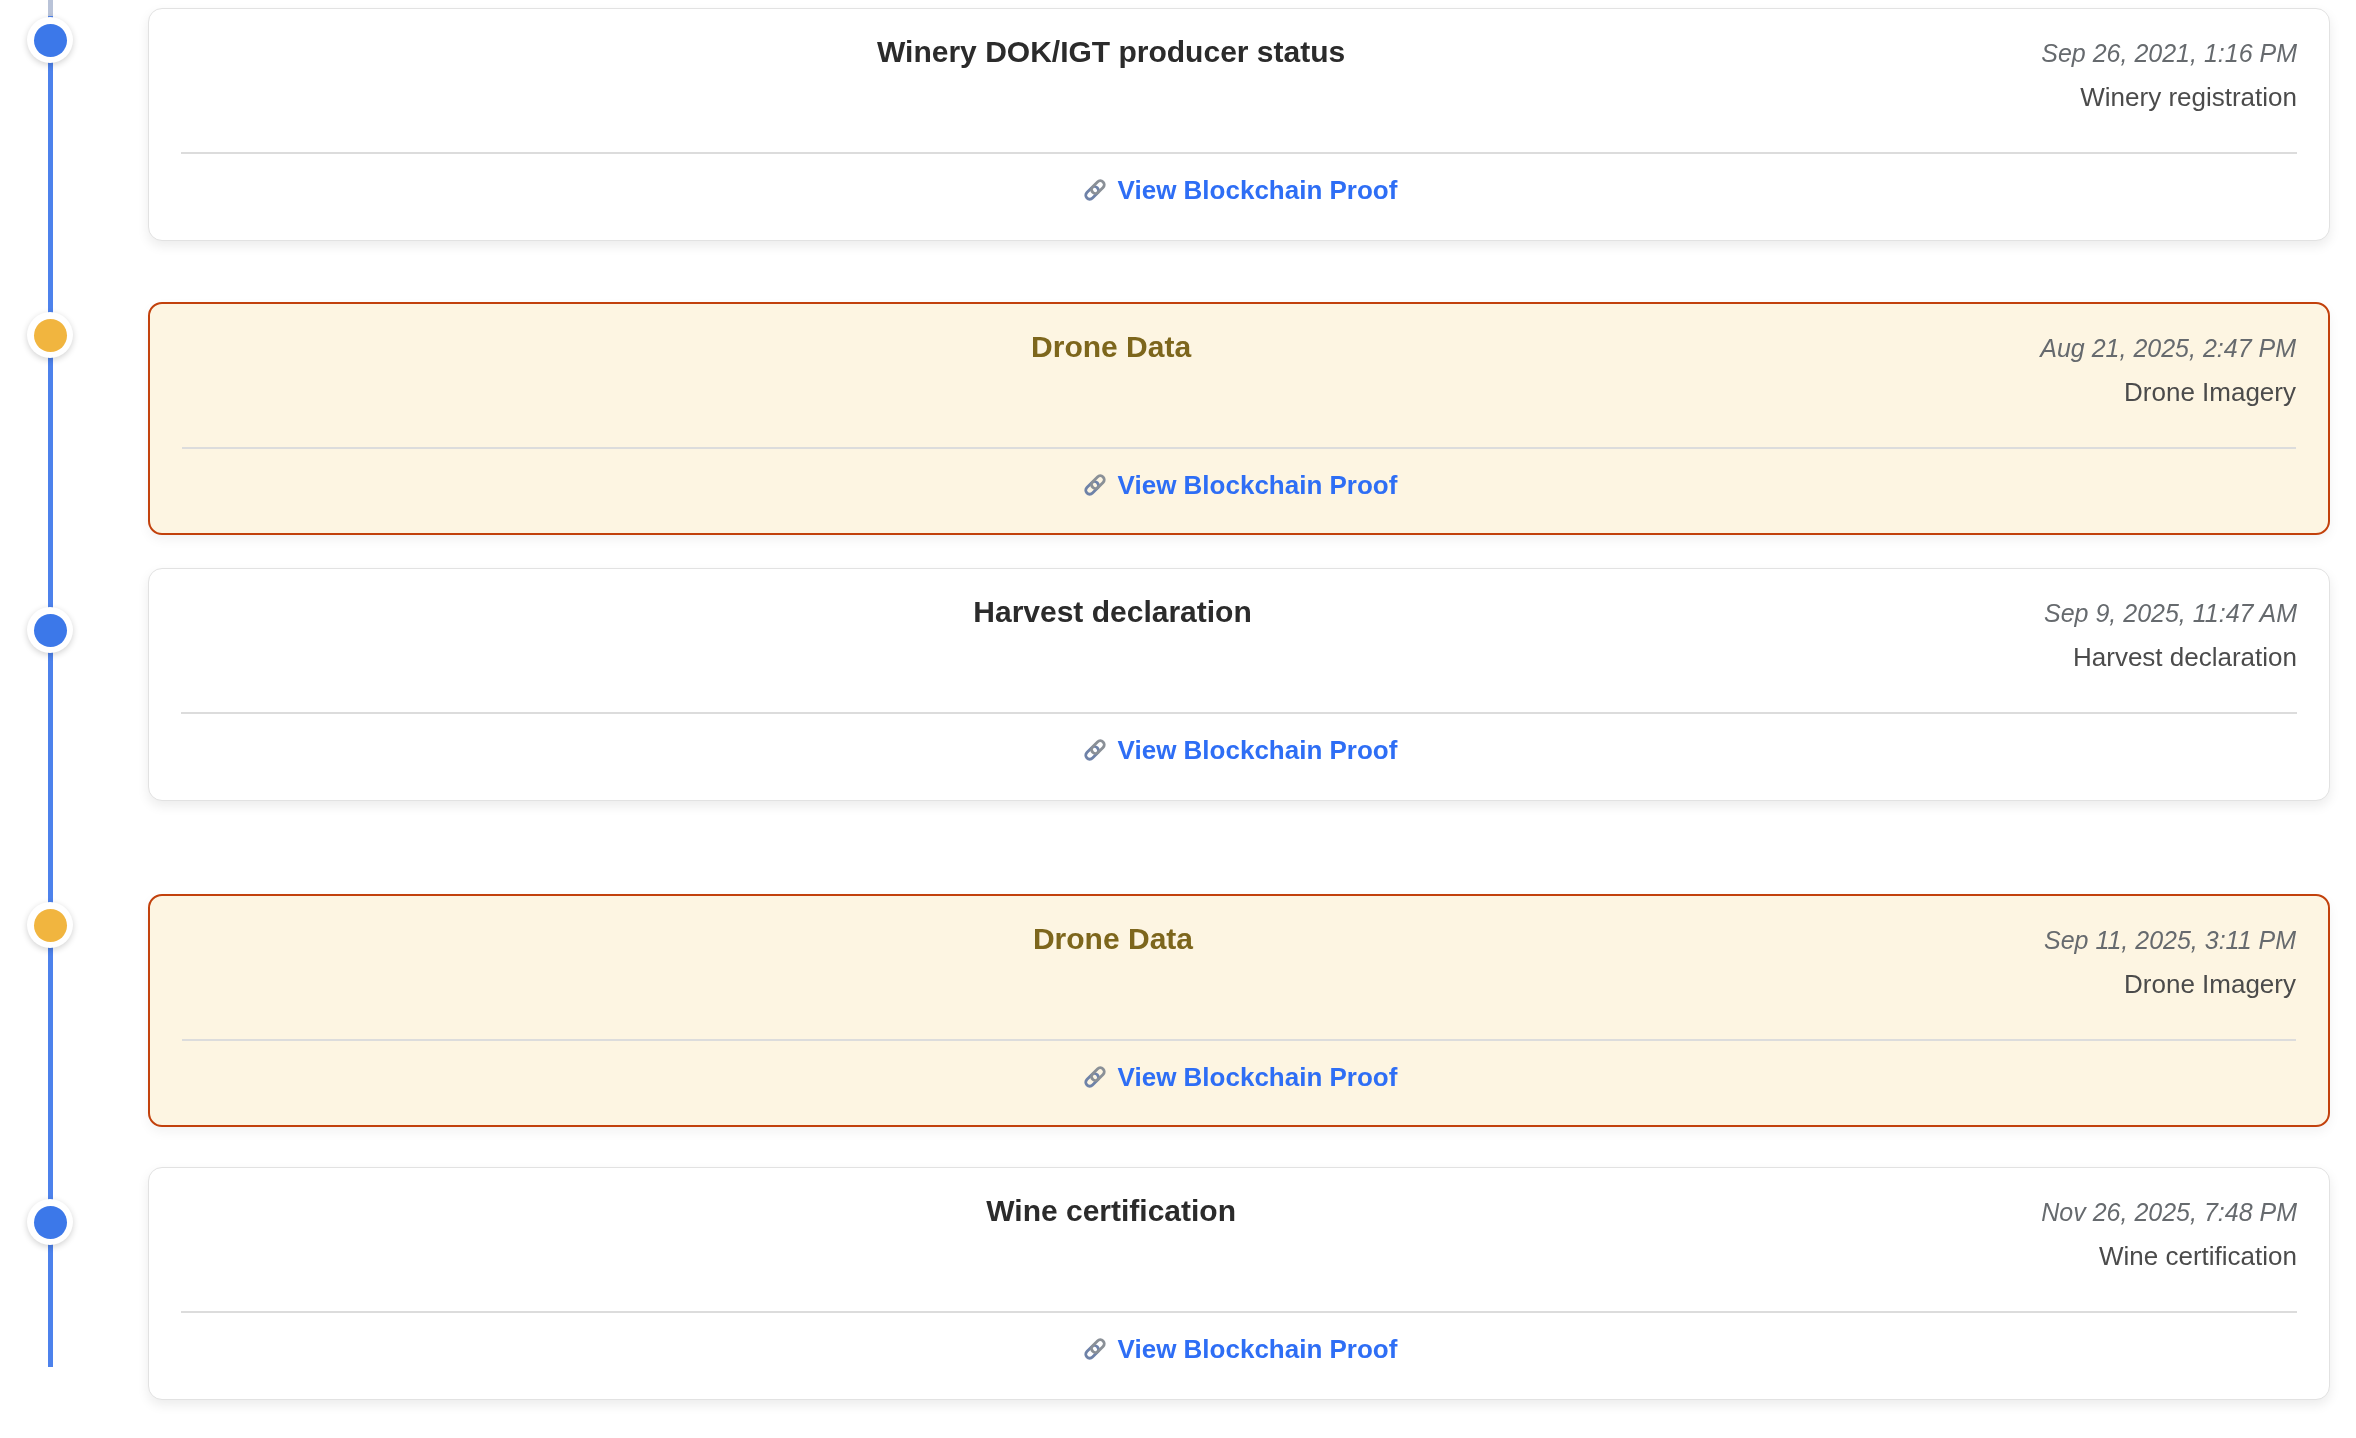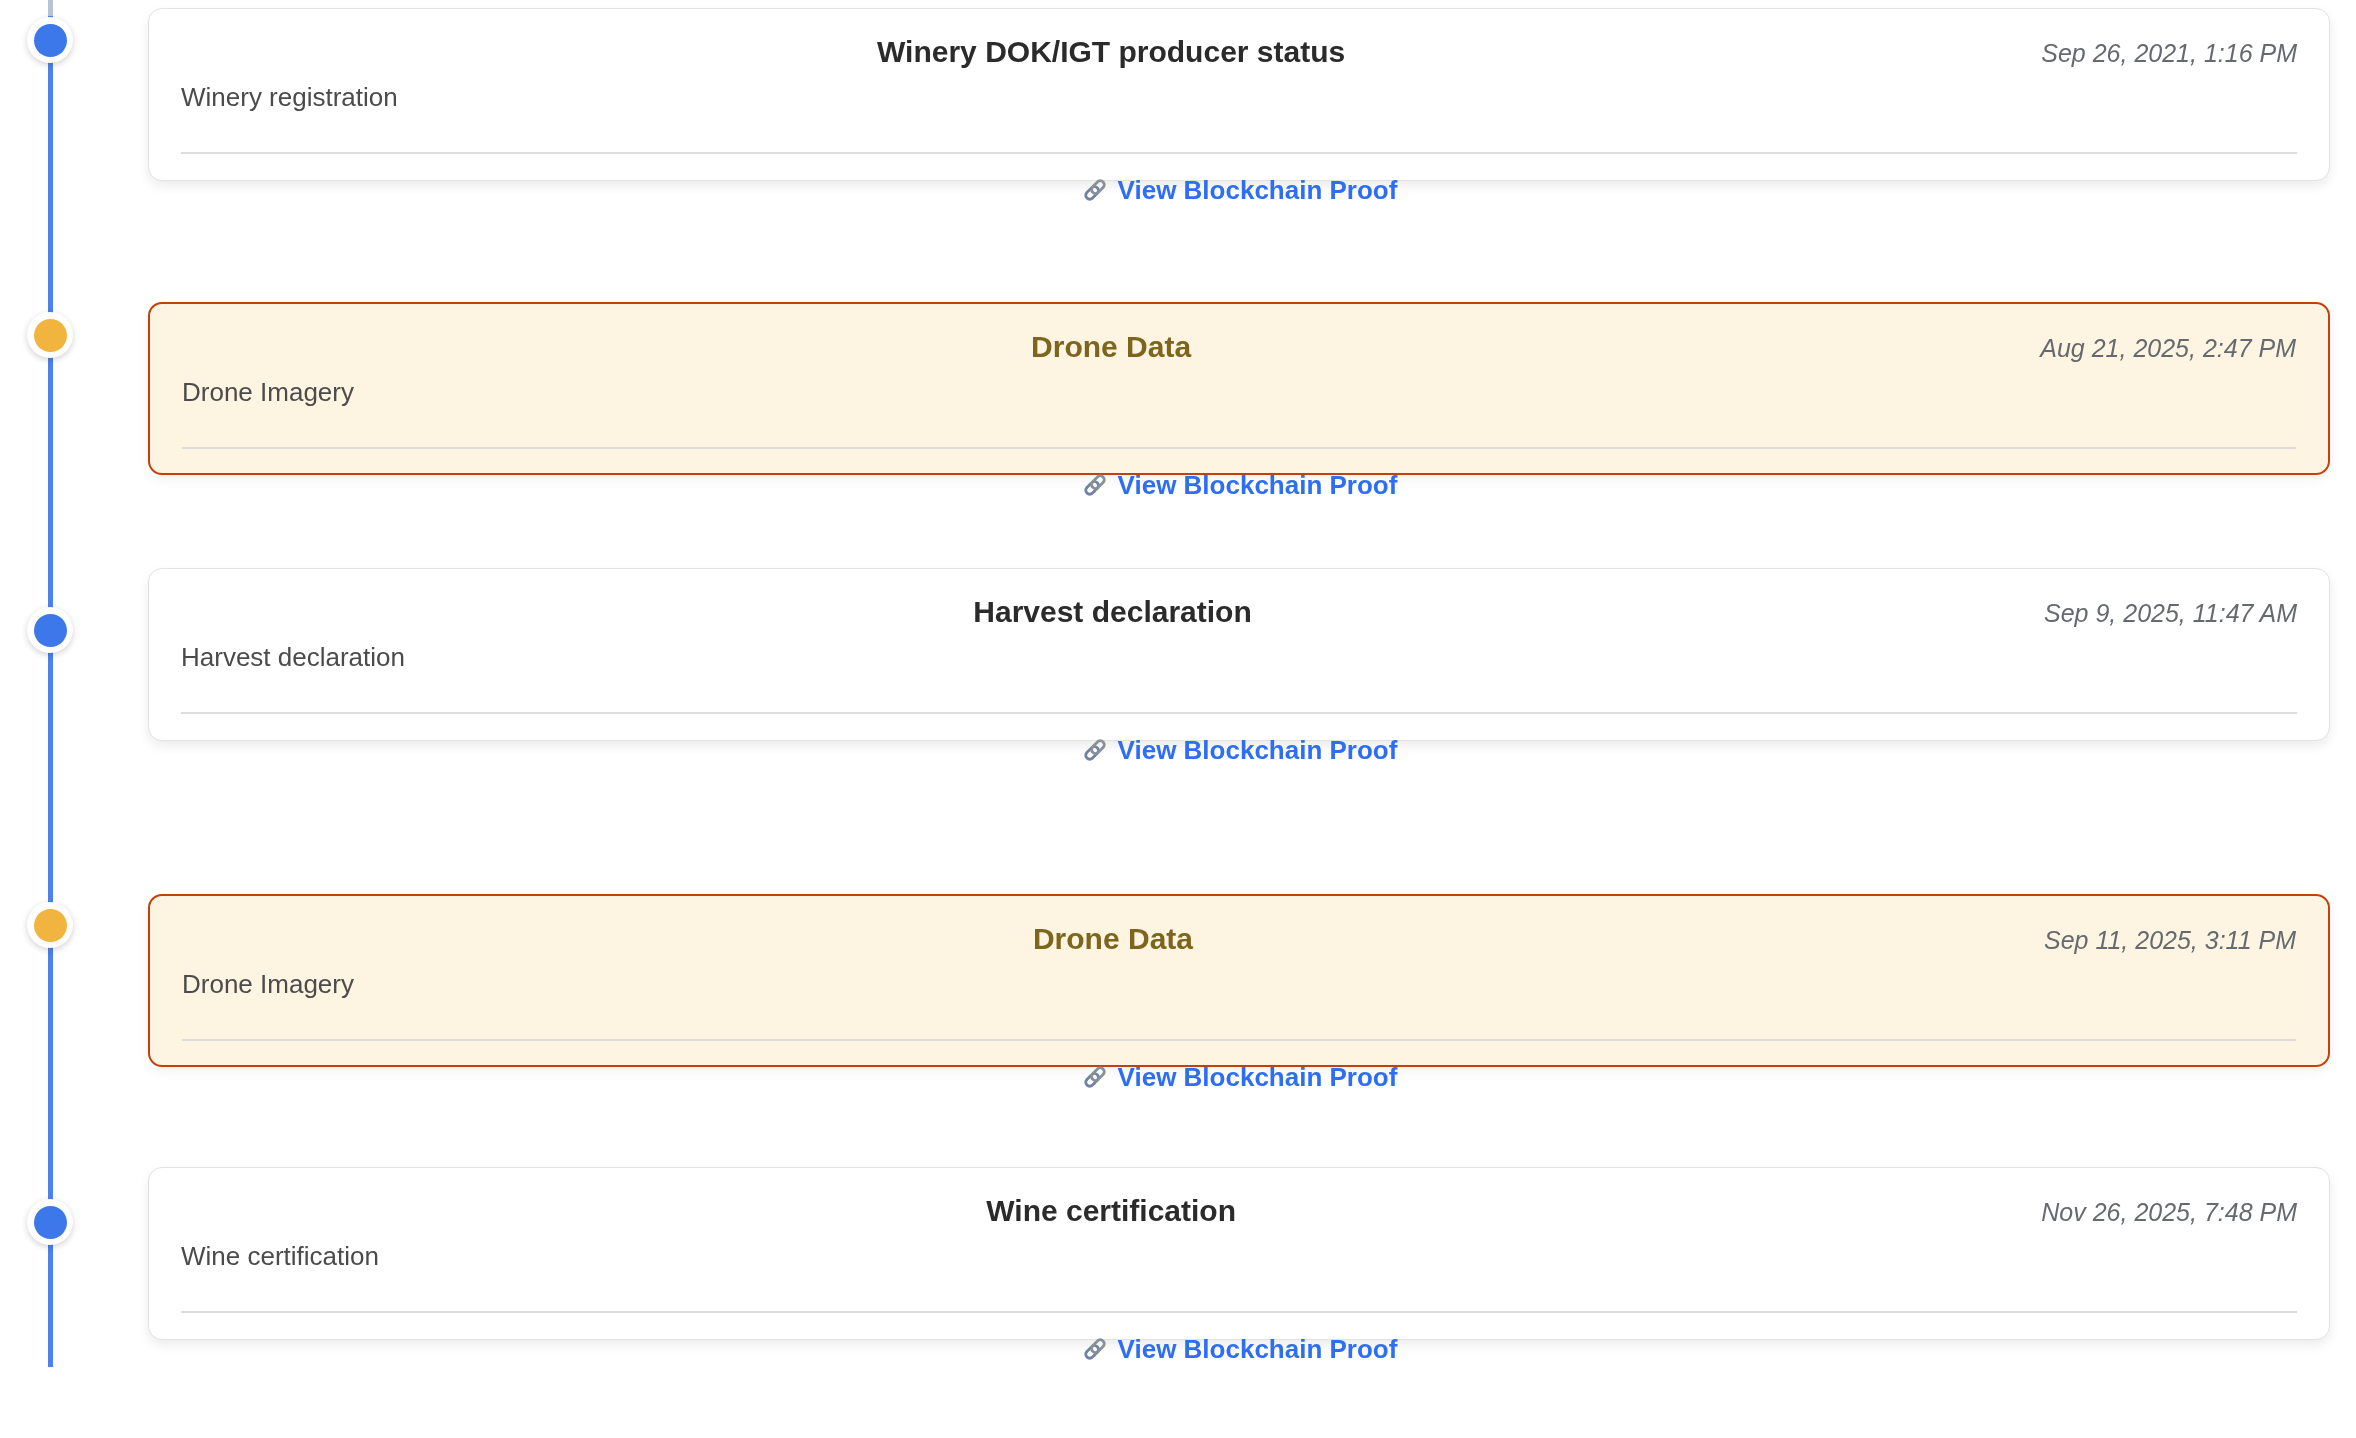--- a/index.html
+++ b/index.html
@@ -51,21 +51,21 @@
   .dot.d2 { top: 335px; }
   .dot.d3 { top: 630px; }
   .dot.d4 { top: 925px; }
   .dot.d5 { top: 1222px; }
 
   
   .card {
     position: absolute;
     left: 148px;
     width: 2182px;
-    height: 173px;
+    height: 233px;
     box-sizing: border-box;
     background: #ffffff;
     border: 1px solid #e2e2e2;
     border-radius: 14px;
     box-shadow: 0 5px 12px rgba(0,0,0,0.08);
     padding: 24px 32px 0 32px;
   }
   .card.c1 { top: 8px; }
   .card.c2 { top: 302px; }
   .card.c3 { top: 568px; }
@@ -97,21 +97,21 @@
   .card-timestamp {
     flex: 0 0 auto;
     font-size: 25px;
     font-style: italic;
     color: #666a6e;
     line-height: 38px;
     white-space: nowrap;
   }
   .card-subtitle {
     margin-top: 8px;
-    text-align: left;
+    text-align: right;
     font-size: 26px;
     color: #4b4b4b;
     line-height: 34px;
   }
   .card-divider {
     margin-top: 38px;
     border: none;
     border-top: 2px solid #dcdcdc;
     height: 0;
   }

